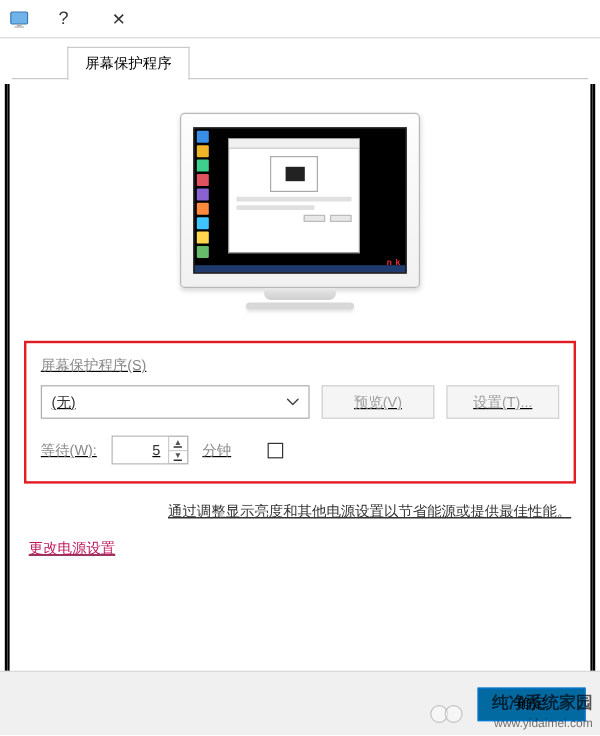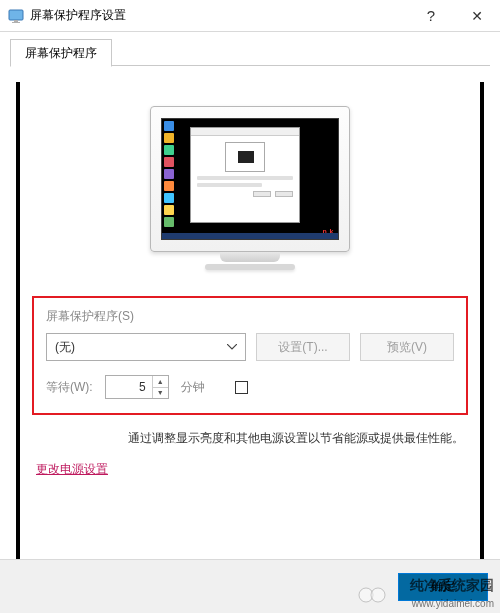--- a/index.html
+++ b/index.html
@@ -10,24 +10,24 @@
   .titlebar { height: 32px; display: flex; align-items: center; border-bottom: 1px solid #d9d9d9; background: #fff; }
   .titlebar .icon { width: 16px; height: 16px; margin: 0 6px 0 8px; }
   .titlebar .title { font-size: 12px; color: #000; flex: 1; }
   .titlebar .winbtns { display: flex; }
   .titlebar .winbtn { width: 46px; height: 32px; display: flex; align-items: center; justify-content: center; cursor: pointer; }
   .titlebar .winbtn span { font-size: 14px; color: #333; }
   .titlebar .winbtn.help span { font-size: 15px; }
 
   
   .tabstrip { margin: 6px 10px 0 10px; height: 28px; border-bottom: 1px solid #c9c9c9; display: flex; }
-  .tab { height: 28px; padding: 0 14px; font-size: 12px; display: flex; align-items: center; border: 1px solid #c9c9c9; border-bottom: 1px solid #fff; background: #fff; position: relative; top: 1px; cursor: pointer; }
-
-  
-  .content { padding: 10px 10px 0 10px; border-left: 2px solid #000; border-right: 2px solid #000; margin: 16px; height: calc(100% - 32px - 34px - 54px); overflow: hidden; position: relative; }
+  .tab { height: 28px; padding: 0 14px; font-size: 12px; display: flex; align-items: center; border: 1px solid #c9c9c9; border-bottom: 1px solid #fff; background: #fff; position: relative; top: 1px; cursor: pointer; margin-left: 46px; }
+
+  
+  .content { padding: 10px 10px 0 10px; border-left: 2px solid #000; border-right: 2px solid #000; margin: 4px; height: calc(100% - 32px - 34px - 54px); overflow: hidden; position: relative; text-decoration: underline; }
   
   .content::before { content:""; position:absolute; left:0; top:0; width:2px; height:100%; background:#000; }
   .content::after  { content:""; position:absolute; right:0; top:0; width:2px; height:100%; background:#000; }
 
   
   .preview { display: flex; justify-content: center; margin: 14px 0 20px 0; }
   .monitor { width: 200px; height: 170px; display: flex; flex-direction: column; align-items: center; }
   .monitor-outer { width: 200px; height: 146px; border: 1px solid #b8b8b8; border-radius: 4px; background: linear-gradient(#fdfdfd,#f1f1f1); box-shadow: 0 2px 4px rgba(0,0,0,.15); display: flex; align-items: center; justify-content: center; }
   .monitor-screen { width: 178px; height: 122px; background: #000; border: 1px solid #3a3a3a; position: relative; overflow: hidden; }
   .desk-icons { position: absolute; left: 2px; top: 2px; display: flex; flex-direction: column; gap: 2px; }
@@ -87,21 +87,20 @@
 <div class="window">
 
   <div class="titlebar">
     <span class="icon">
       <svg width="16" height="16" viewBox="0 0 16 16">
         <rect x="1" y="2" width="14" height="10" rx="1" fill="#6fb4e8" stroke="#3a78b5"></rect>
         <rect x="6" y="12" width="4" height="2" fill="#b0b0b0"></rect>
         <rect x="4" y="14" width="8" height="1" fill="#b0b0b0"></rect>
       </svg>
     </span>
-    <span class="title">屏幕保护程序设置</span>
     <div class="winbtns">
       <div class="winbtn help">
           <span>?</span>
         </div>
       <div class="winbtn">
           <span>✕</span>
         </div>
     </div>
   </div>
 
@@ -150,22 +149,22 @@
 
       <div class="row1">
         <div class="dropdown">
           <span>(无)</span>
           <span class="caret">
             <svg width="10" height="6" viewBox="0 0 10 6">
                 <path d="M0 0 L5 5 L10 0" fill="none" stroke="#444" stroke-width="1.2"></path>
               </svg>
           </span>
         </div>
+        <div class="ghostbtn">预览(V)</div>
         <div class="ghostbtn">设置(T)...</div>
-        <div class="ghostbtn">预览(V)</div>
       </div>
 
       <div class="row2">
         <span>等待(W):</span>
         <div class="spin">
           <input type="text" value="5" style="">
           <div class="arrows">
             <div>▲</div>
             <div>▼</div>
           </div>

